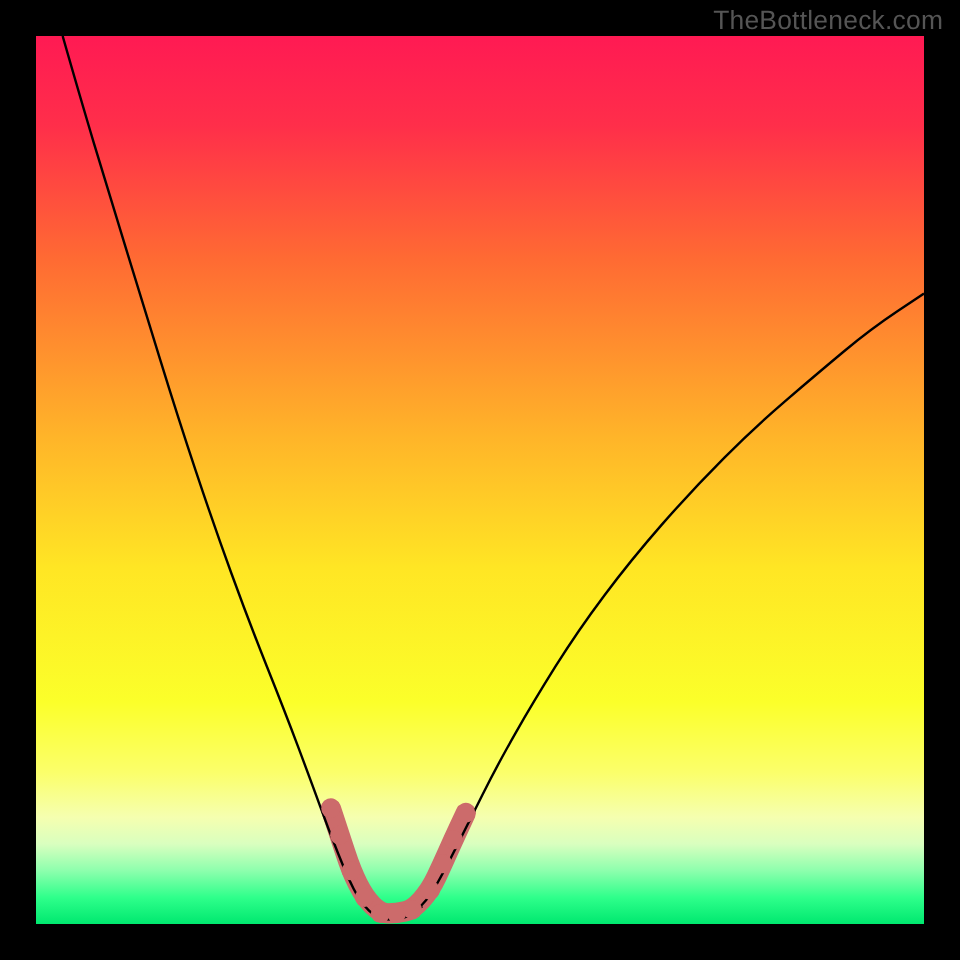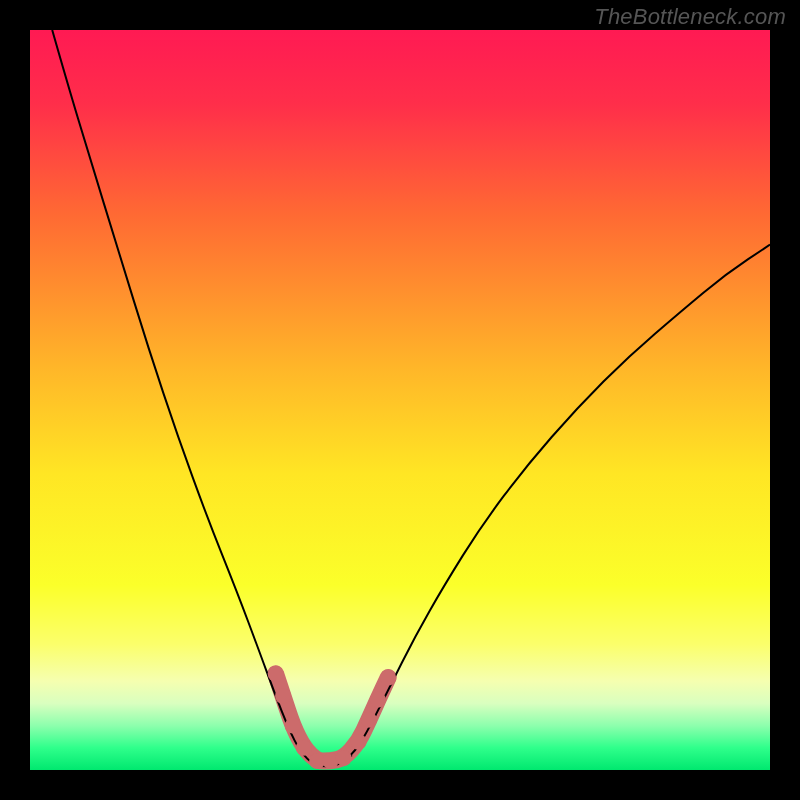--- a/index.html
+++ b/index.html
@@ -11,21 +11,20 @@
     overflow: hidden;
     font-family: Arial, Helvetica, sans-serif;
   }
   .frame {
     position: absolute;
     top: 0;
     left: 0;
     width: 800px;
     height: 800px;
     background: #000;
-    font-style: italic;
   }
   .plot {
     position: absolute;
     top: 30px;
     left: 30px;
     width: 740px;
     height: 740px;
   }
   .watermark {
     position: absolute;

